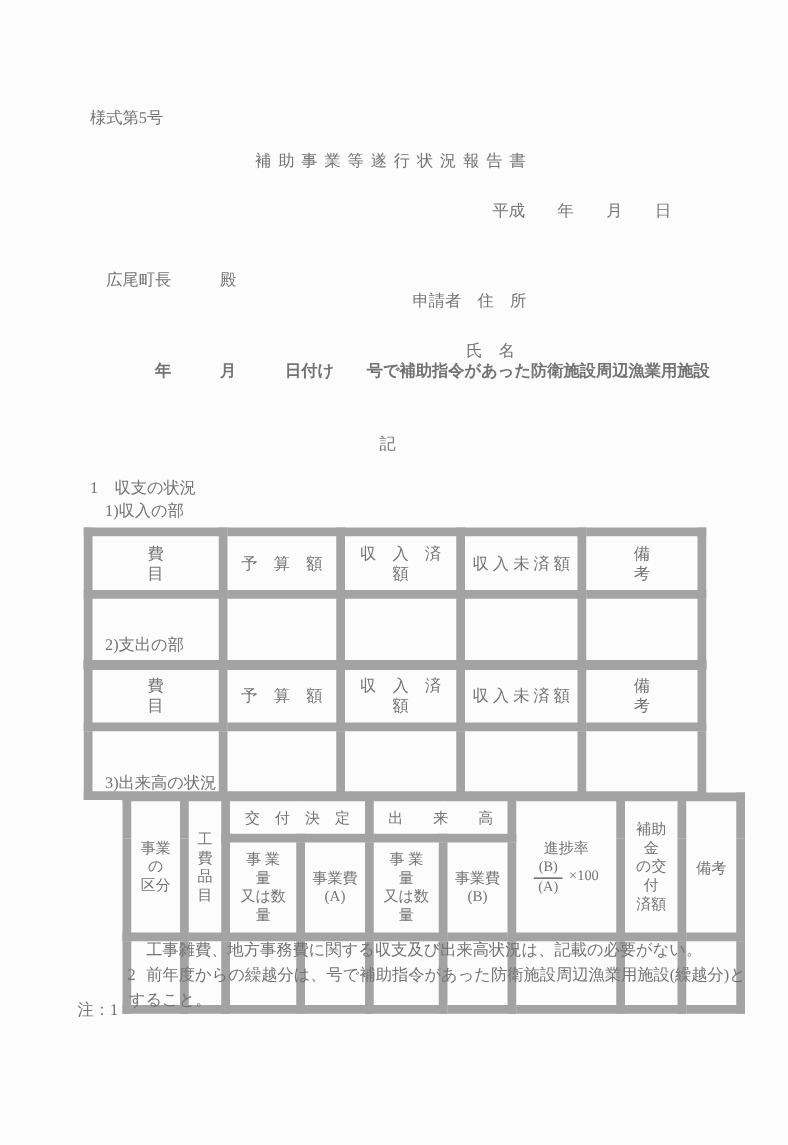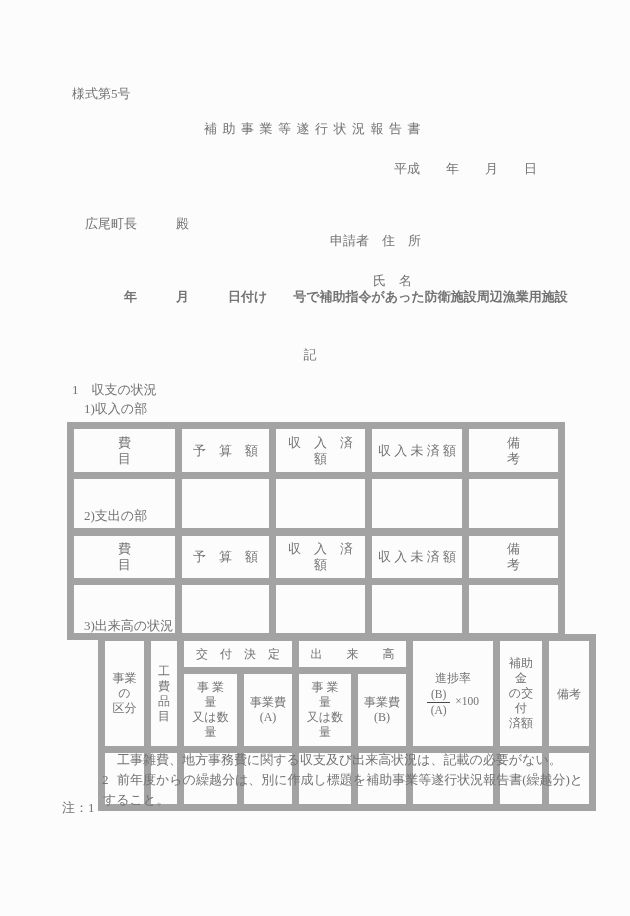--- a/index.html
+++ b/index.html
@@ -201,19 +201,19 @@
     </tr>
   </tbody>
     </table>
 
   <div class="note-line n1">
     <span class="note-label">注：1</span>
     <span>工事雑費、地方事務費に関する収支及び出来高状況は、記載の必要がない。</span>
   </div>
   <div class="note-line n2">
     <span class="note-label">2</span>
-    <span>前年度からの繰越分は、別に作成し標題を補助事業等遂行状況報告書(繰越分)と</span>
+    <span>前年度からの繰越分は、号で補助指令があった防衛施設周辺漁業用施設(繰越分)と</span>
   </div>
   <div class="note-line n3">
     <span>すること。</span>
   </div>
 
 </div>
 
 </body></html>

